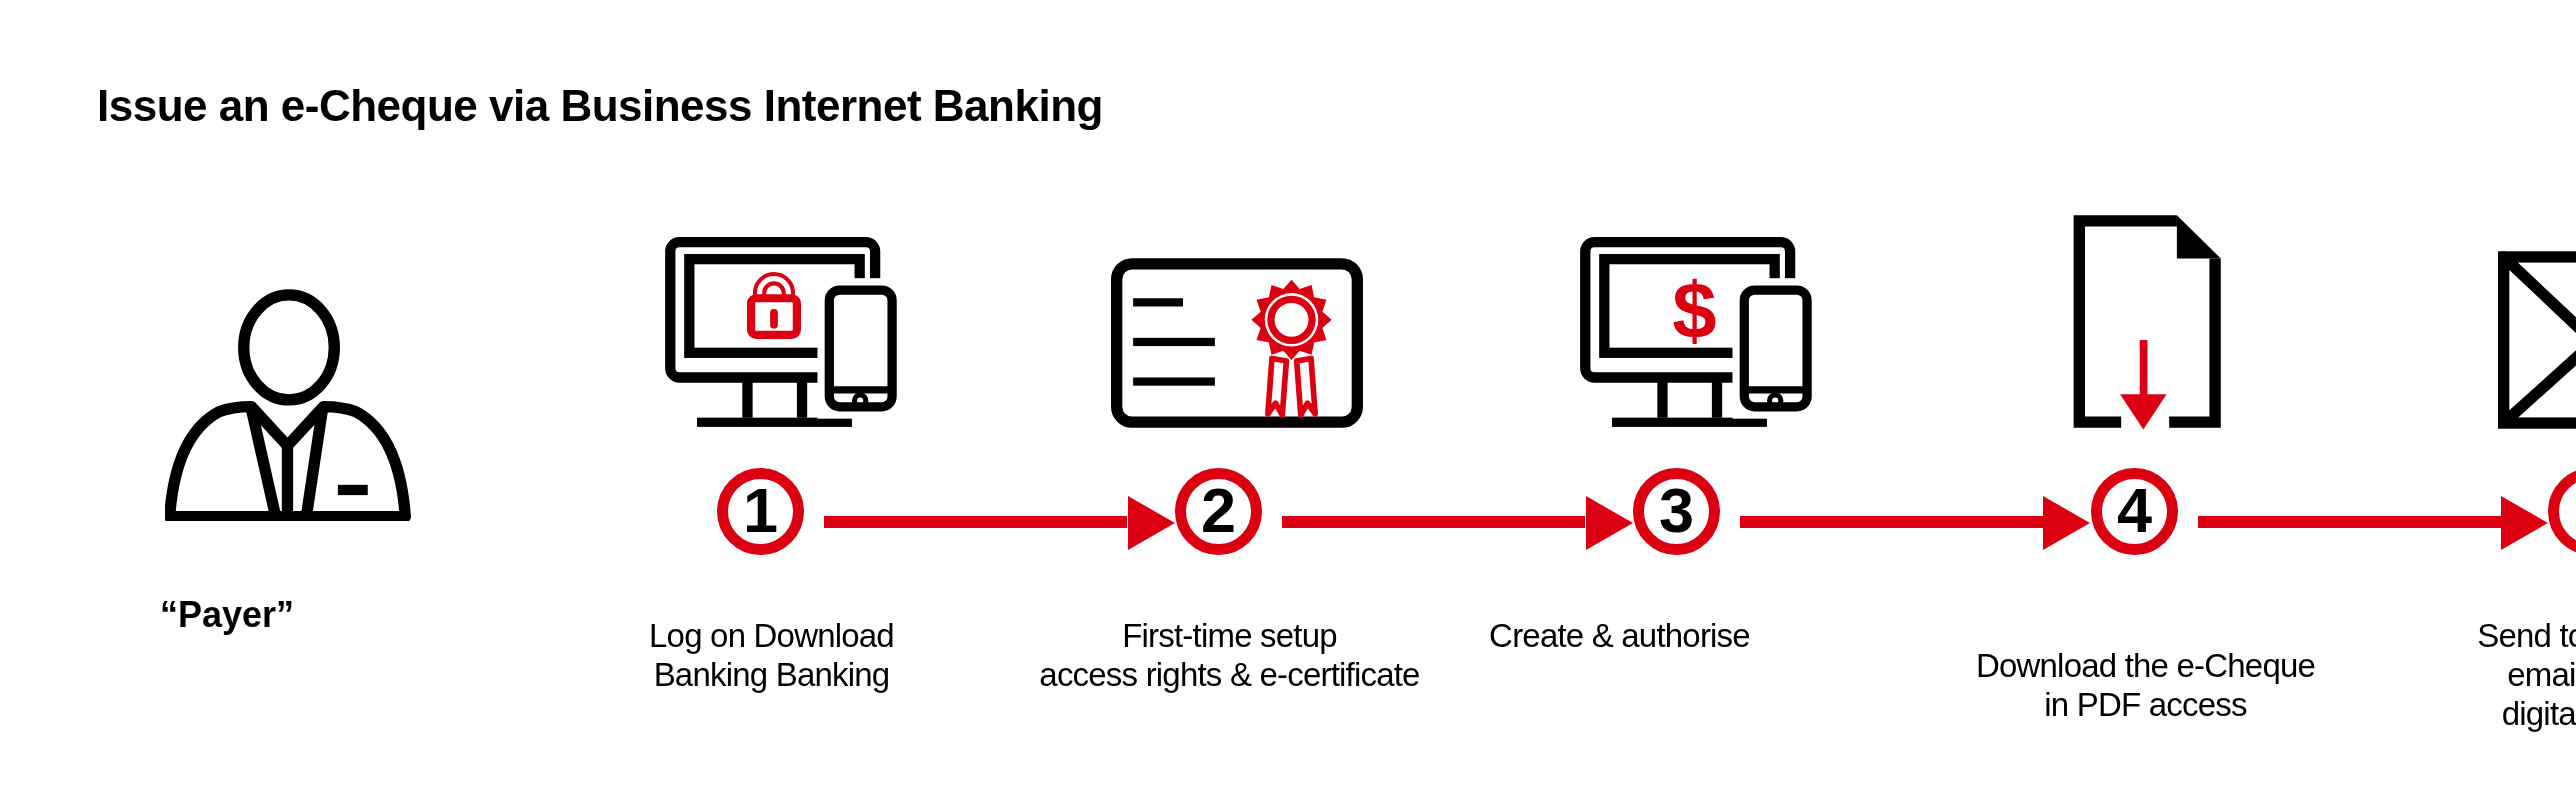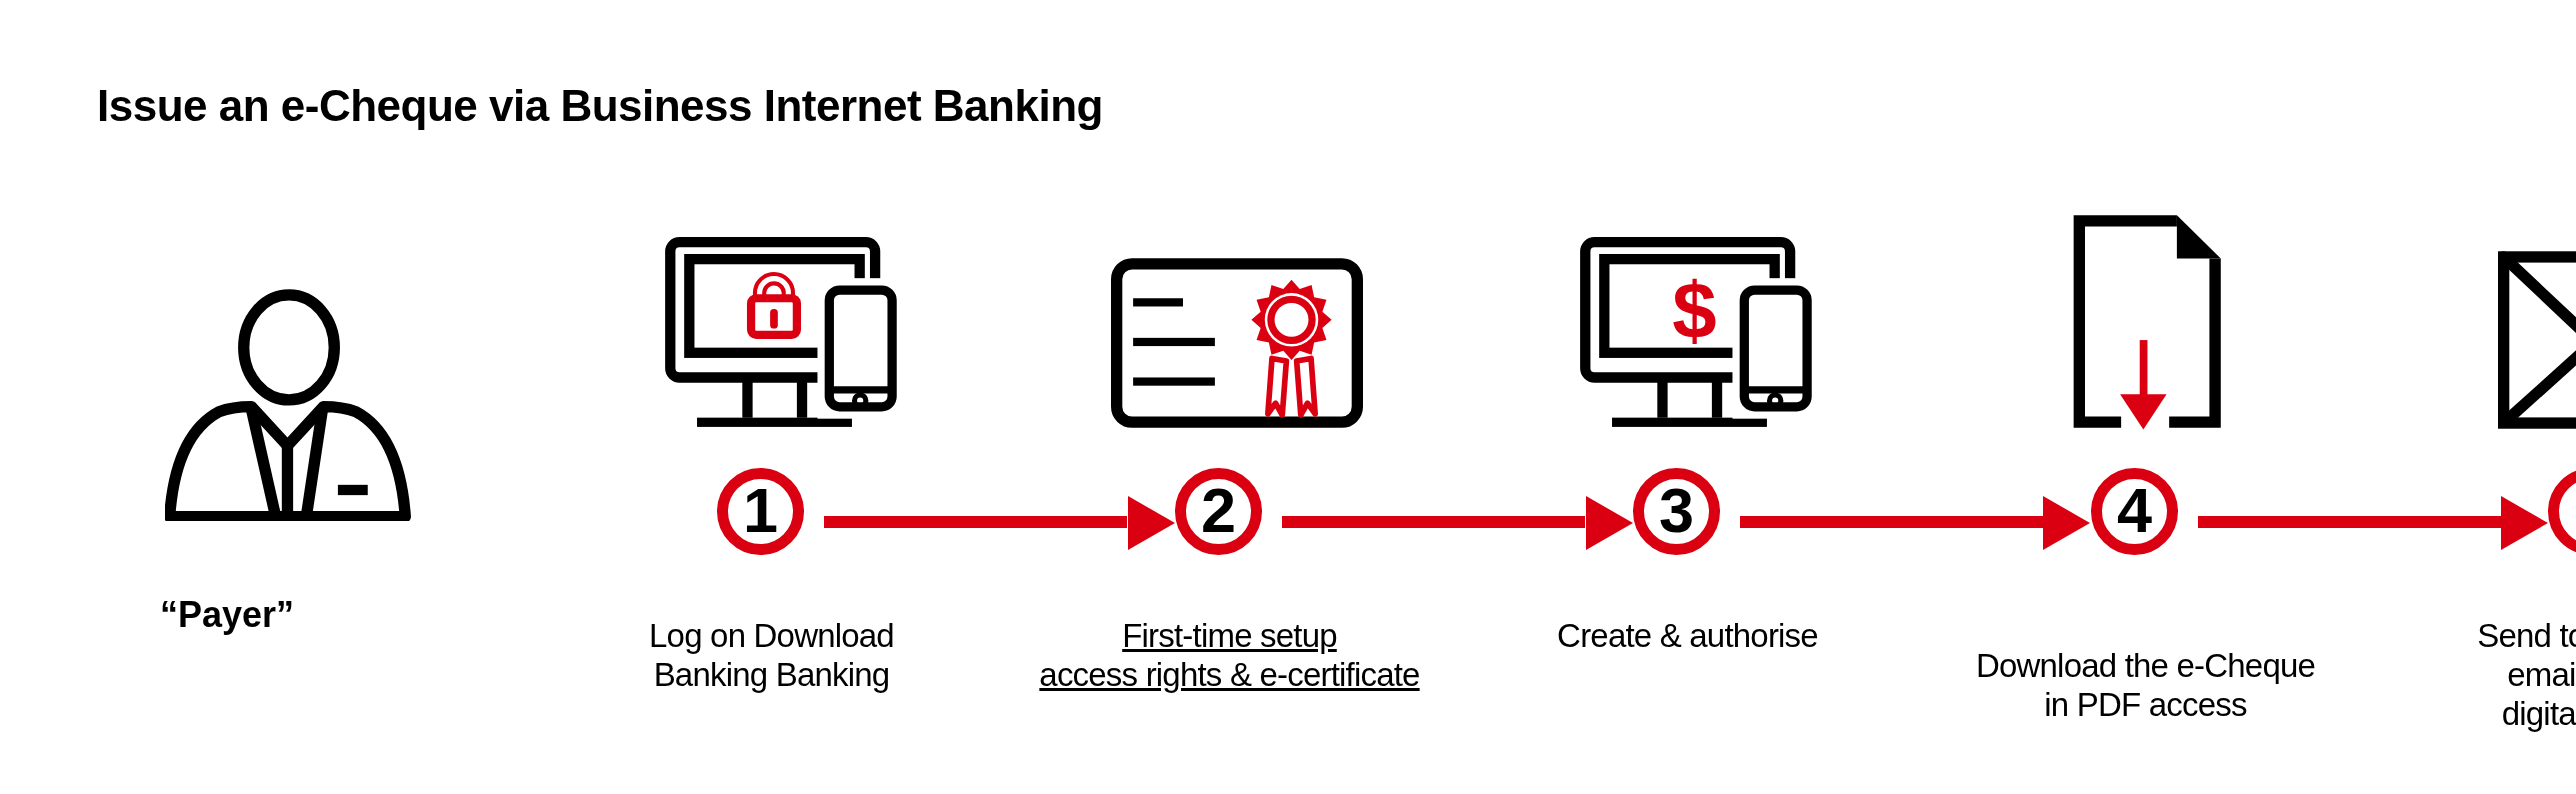--- a/index.html
+++ b/index.html
@@ -143,25 +143,25 @@
   <div class="arrow-head" style="left:1586px;"></div>
   <div class="arrow-shaft" style="left:1740px; width:303px;"></div>
   <div class="arrow-head" style="left:2043px;"></div>
   <div class="arrow-shaft" style="left:2198px; width:303px;"></div>
   <div class="arrow-head" style="left:2501px;"></div>
 
   <div class="step-label" style="left:524px;">
     <div>Log on Download</div>
     <div>Banking Banking</div>
   </div>
-  <div class="step-label" style="left:982px;text-decoration:underline;">
+  <div class="step-label" style="left:982px;">
     <div>First-time setup</div>
     <div>access rights &amp; e-certificate</div>
   </div>
-  <div class="step-label" style="left:1440px;">
+  <div class="step-label" style="left:1372px;">
     <div>Create &amp; authorise</div>
   </div>
   <div class="step-label" style="left:1898px;margin-top:30px;">
     <div>Download the e-Cheque</div>
     <div>in PDF access</div>
   </div>
   <div class="step-label" style="left:2355px;">
     <div>Send to payee via</div>
     <div>email or other</div>
     <div>digital medium</div>

